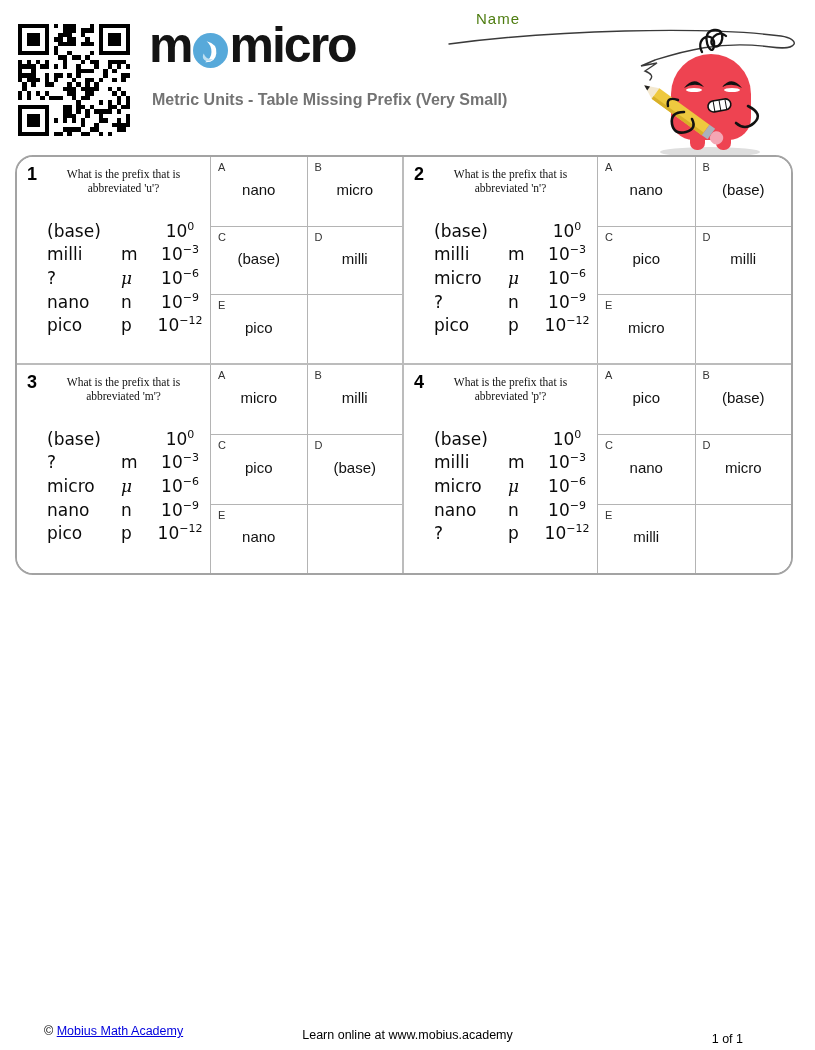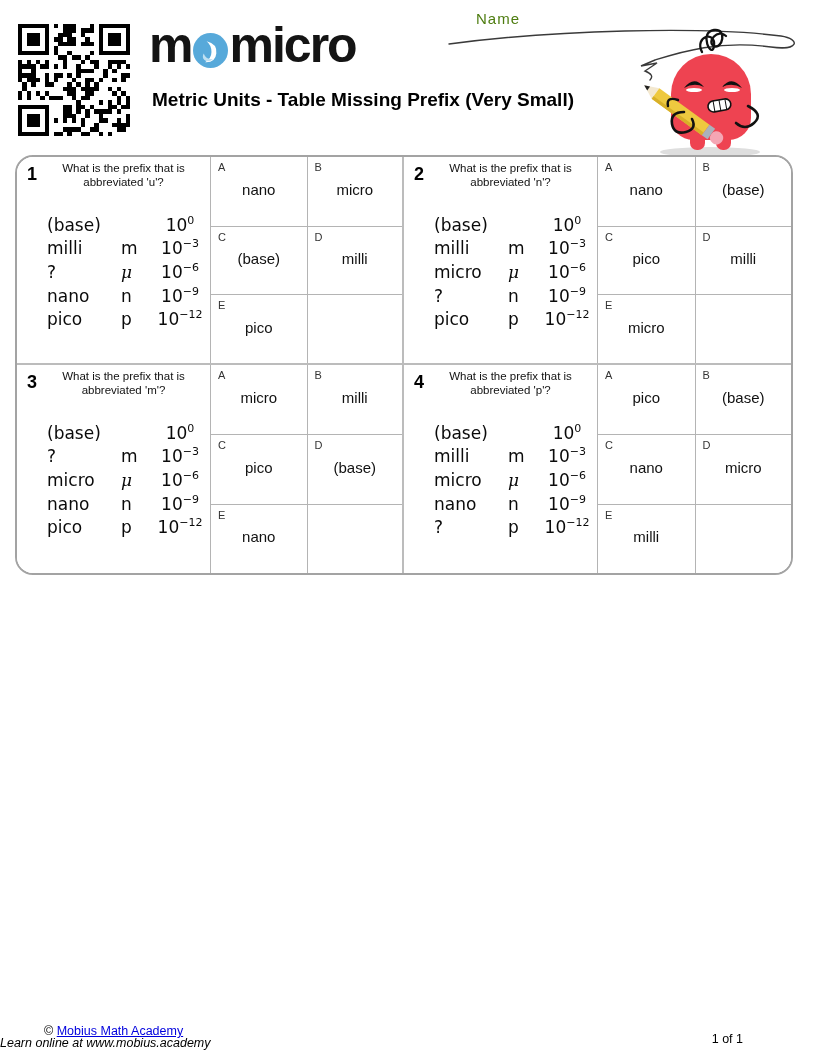--- a/index.html
+++ b/index.html
@@ -4,59 +4,59 @@
 <style>
   html,body{margin:0;padding:0;background:#fff;}
   body{width:815px;height:1050px;position:relative;font-family:"Liberation Sans",sans-serif;color:#111;overflow:hidden;}
 
   
   .header{position:absolute;left:0;top:0;width:815px;height:155px;}
   .qr{position:absolute;left:18px;top:24px;width:112px;height:112px;background:#fff;}
   .logo{position:absolute;left:149px;top:20px;display:flex;align-items:flex-end;
         font-weight:700;font-size:50px;letter-spacing:-2px;color:#141414;line-height:1;}
   .logo .swirl{margin:0 1px 2px 2px;display:block;}
-  .title{position:absolute;left:152px;top:87px;width:480px;font-size:19px;font-weight:700;
-         line-height:26px;color:#000000;}
+  .title{position:absolute;left:152px;top:87px;width:480px;font-size:16px;font-weight:700;
+         line-height:26px;color:#737373;}
   .name-label{position:absolute;left:476px;top:10px;font-size:15px;color:#4d7c0f;letter-spacing:1px;}
   .hand-line{position:absolute;left:443px;top:26px;}
   .mascot{position:absolute;left:598px;top:28px;}
 
   
   .worksheet{position:absolute;left:15px;top:155px;width:778px;height:420px;
              display:grid;grid-template-columns:1fr 1fr;grid-template-rows:1fr 1fr;
              border:2px solid #a3a3a3;border-radius:18px;overflow:hidden;background:#fff;box-sizing:border-box;}
   .problem{display:flex;position:relative;box-sizing:border-box;background:#fff;}
   .problem:nth-child(1){border-right:2px solid #bcbcbc;border-bottom:2px solid #bcbcbc;}
   .problem:nth-child(2){border-bottom:2px solid #bcbcbc;}
   .problem:nth-child(3){border-right:2px solid #bcbcbc;}
 
   .q-area{width:194px;position:relative;border-right:1px solid #b4b4b4;box-sizing:border-box;flex:0 0 auto;}
   .pnum{position:absolute;top:7px;left:10px;font-size:18px;font-weight:700;color:#000;}
-  .question{margin:4px 6px 0 26px;text-align:center;font-size:11.5px;line-height:1.25;color:#111;}
+  .question{margin:10px 6px 0 26px;text-align:center;font-size:11.5px;line-height:1.25;color:#111;font-family:Liberation Serif, serif;}
 
   .ptable{margin:24px 0 0 30px;font-family:"DejaVu Sans",sans-serif;font-size:17px;color:#0a0a0a;}
   .prow{display:flex;line-height:23.6px;align-items:baseline;}
   .prefix{width:74px;}
   .abbr{width:30px;}
   .abbr.mu{font-style:italic;font-family:"DejaVu Serif",serif;}
   .pow{width:58px;text-align:center;white-space:nowrap;}
   .pow sup{font-size:11px;line-height:0;vertical-align:7px;letter-spacing:0;}
 
   .answers{flex:1;display:grid;grid-template-columns:1fr 1fr;grid-template-rows:1fr 1fr 1fr;}
   .ans{position:relative;display:flex;align-items:center;justify-content:center;box-sizing:border-box;}
   .ans:nth-child(even){border-left:1px solid #b4b4b4;}
   .ans:nth-child(n+3){border-top:1px solid #b4b4b4;}
   .ans .letter{position:absolute;top:4px;left:7px;font-size:11px;color:#333;}
   .ans .text{font-size:15px;color:#111;margin-top:-4px;}
 
   
   .footer{position:absolute;left:0;top:1024px;width:815px;height:20px;font-size:12.5px;color:#000;}
   .footer .left{position:absolute;left:20px;top:0;margin-left:24px;}
   .footer .left a{color:#0000dd;text-decoration:underline;cursor:pointer;}
-  .footer .center{position:absolute;left:0;right:0;top:12px;text-align:left;font-style:italic;}
+  .footer .center{position:absolute;left:0;right:0;top:4px;text-align:center;}
   .footer .right{position:absolute;right:72px;top:8px;}
 </style>
 </head>
 <body>
 
 <div class="header">
 
   <svg class="qr" viewBox="0 0 25 25" shape-rendering="crispEdges">
       <rect x="0" y="0" width="7" height="7" fill="#000"></rect>
       <rect x="1" y="1" width="5" height="5" fill="#fff"></rect>

